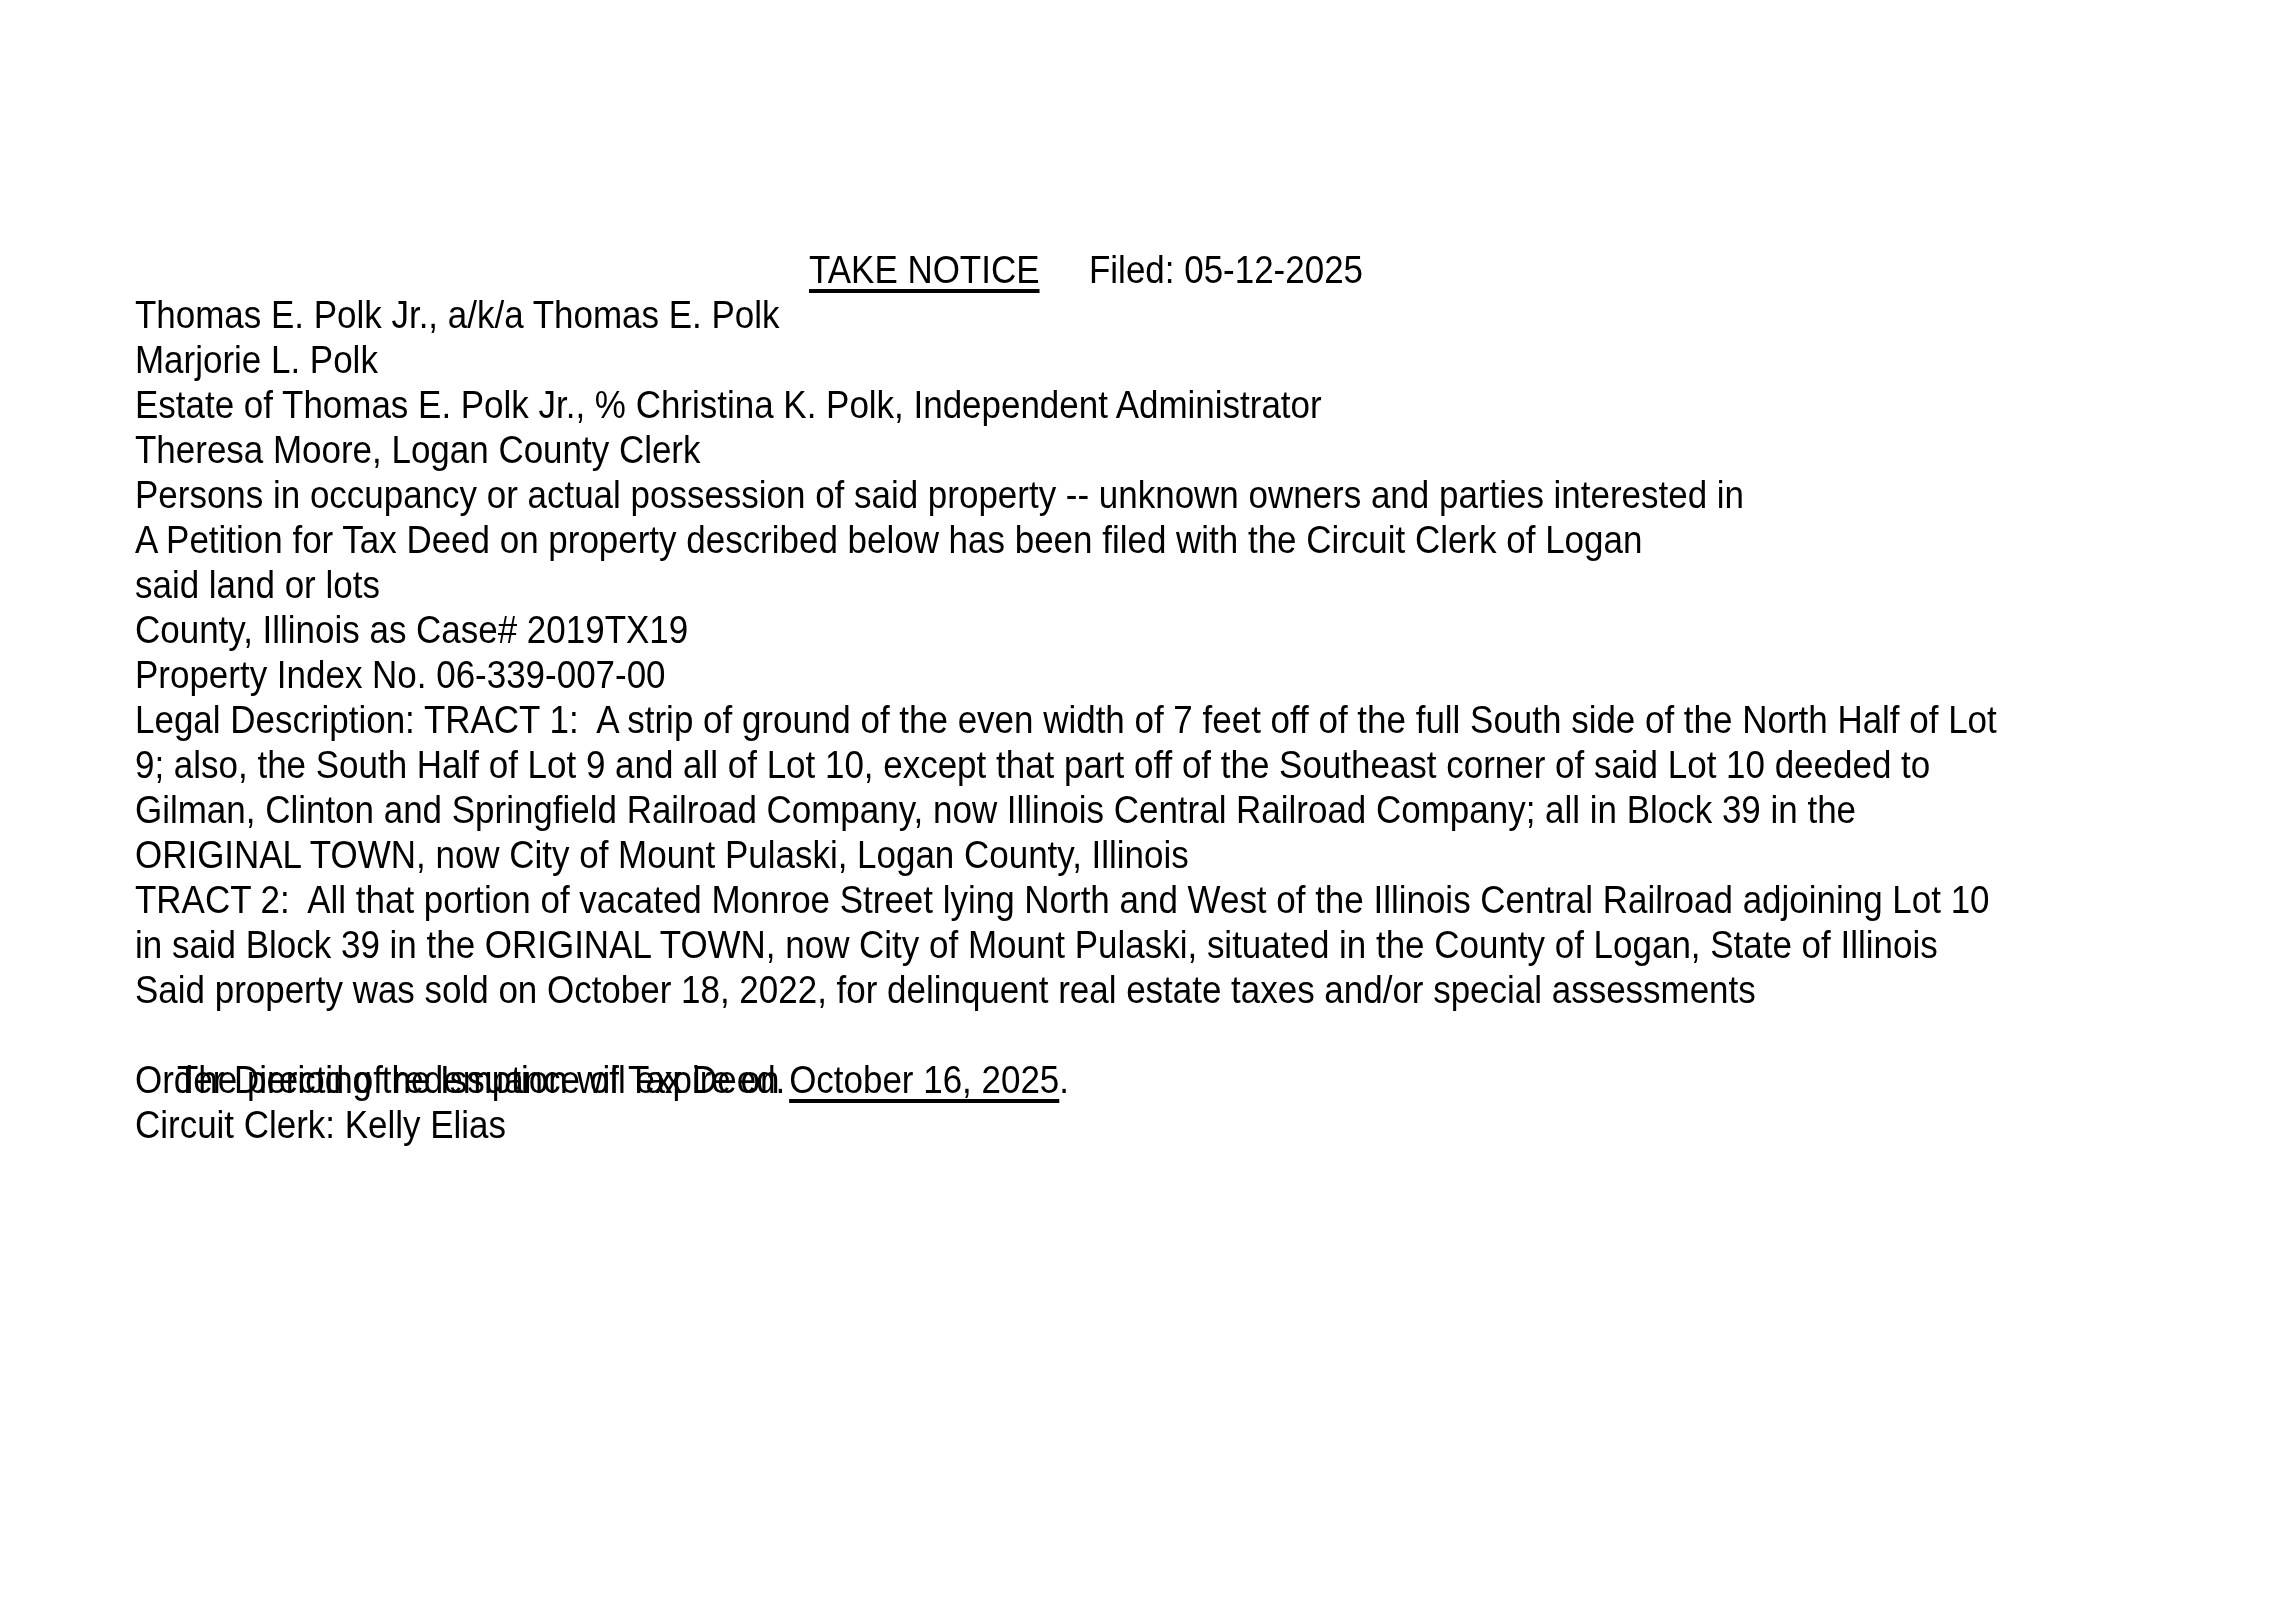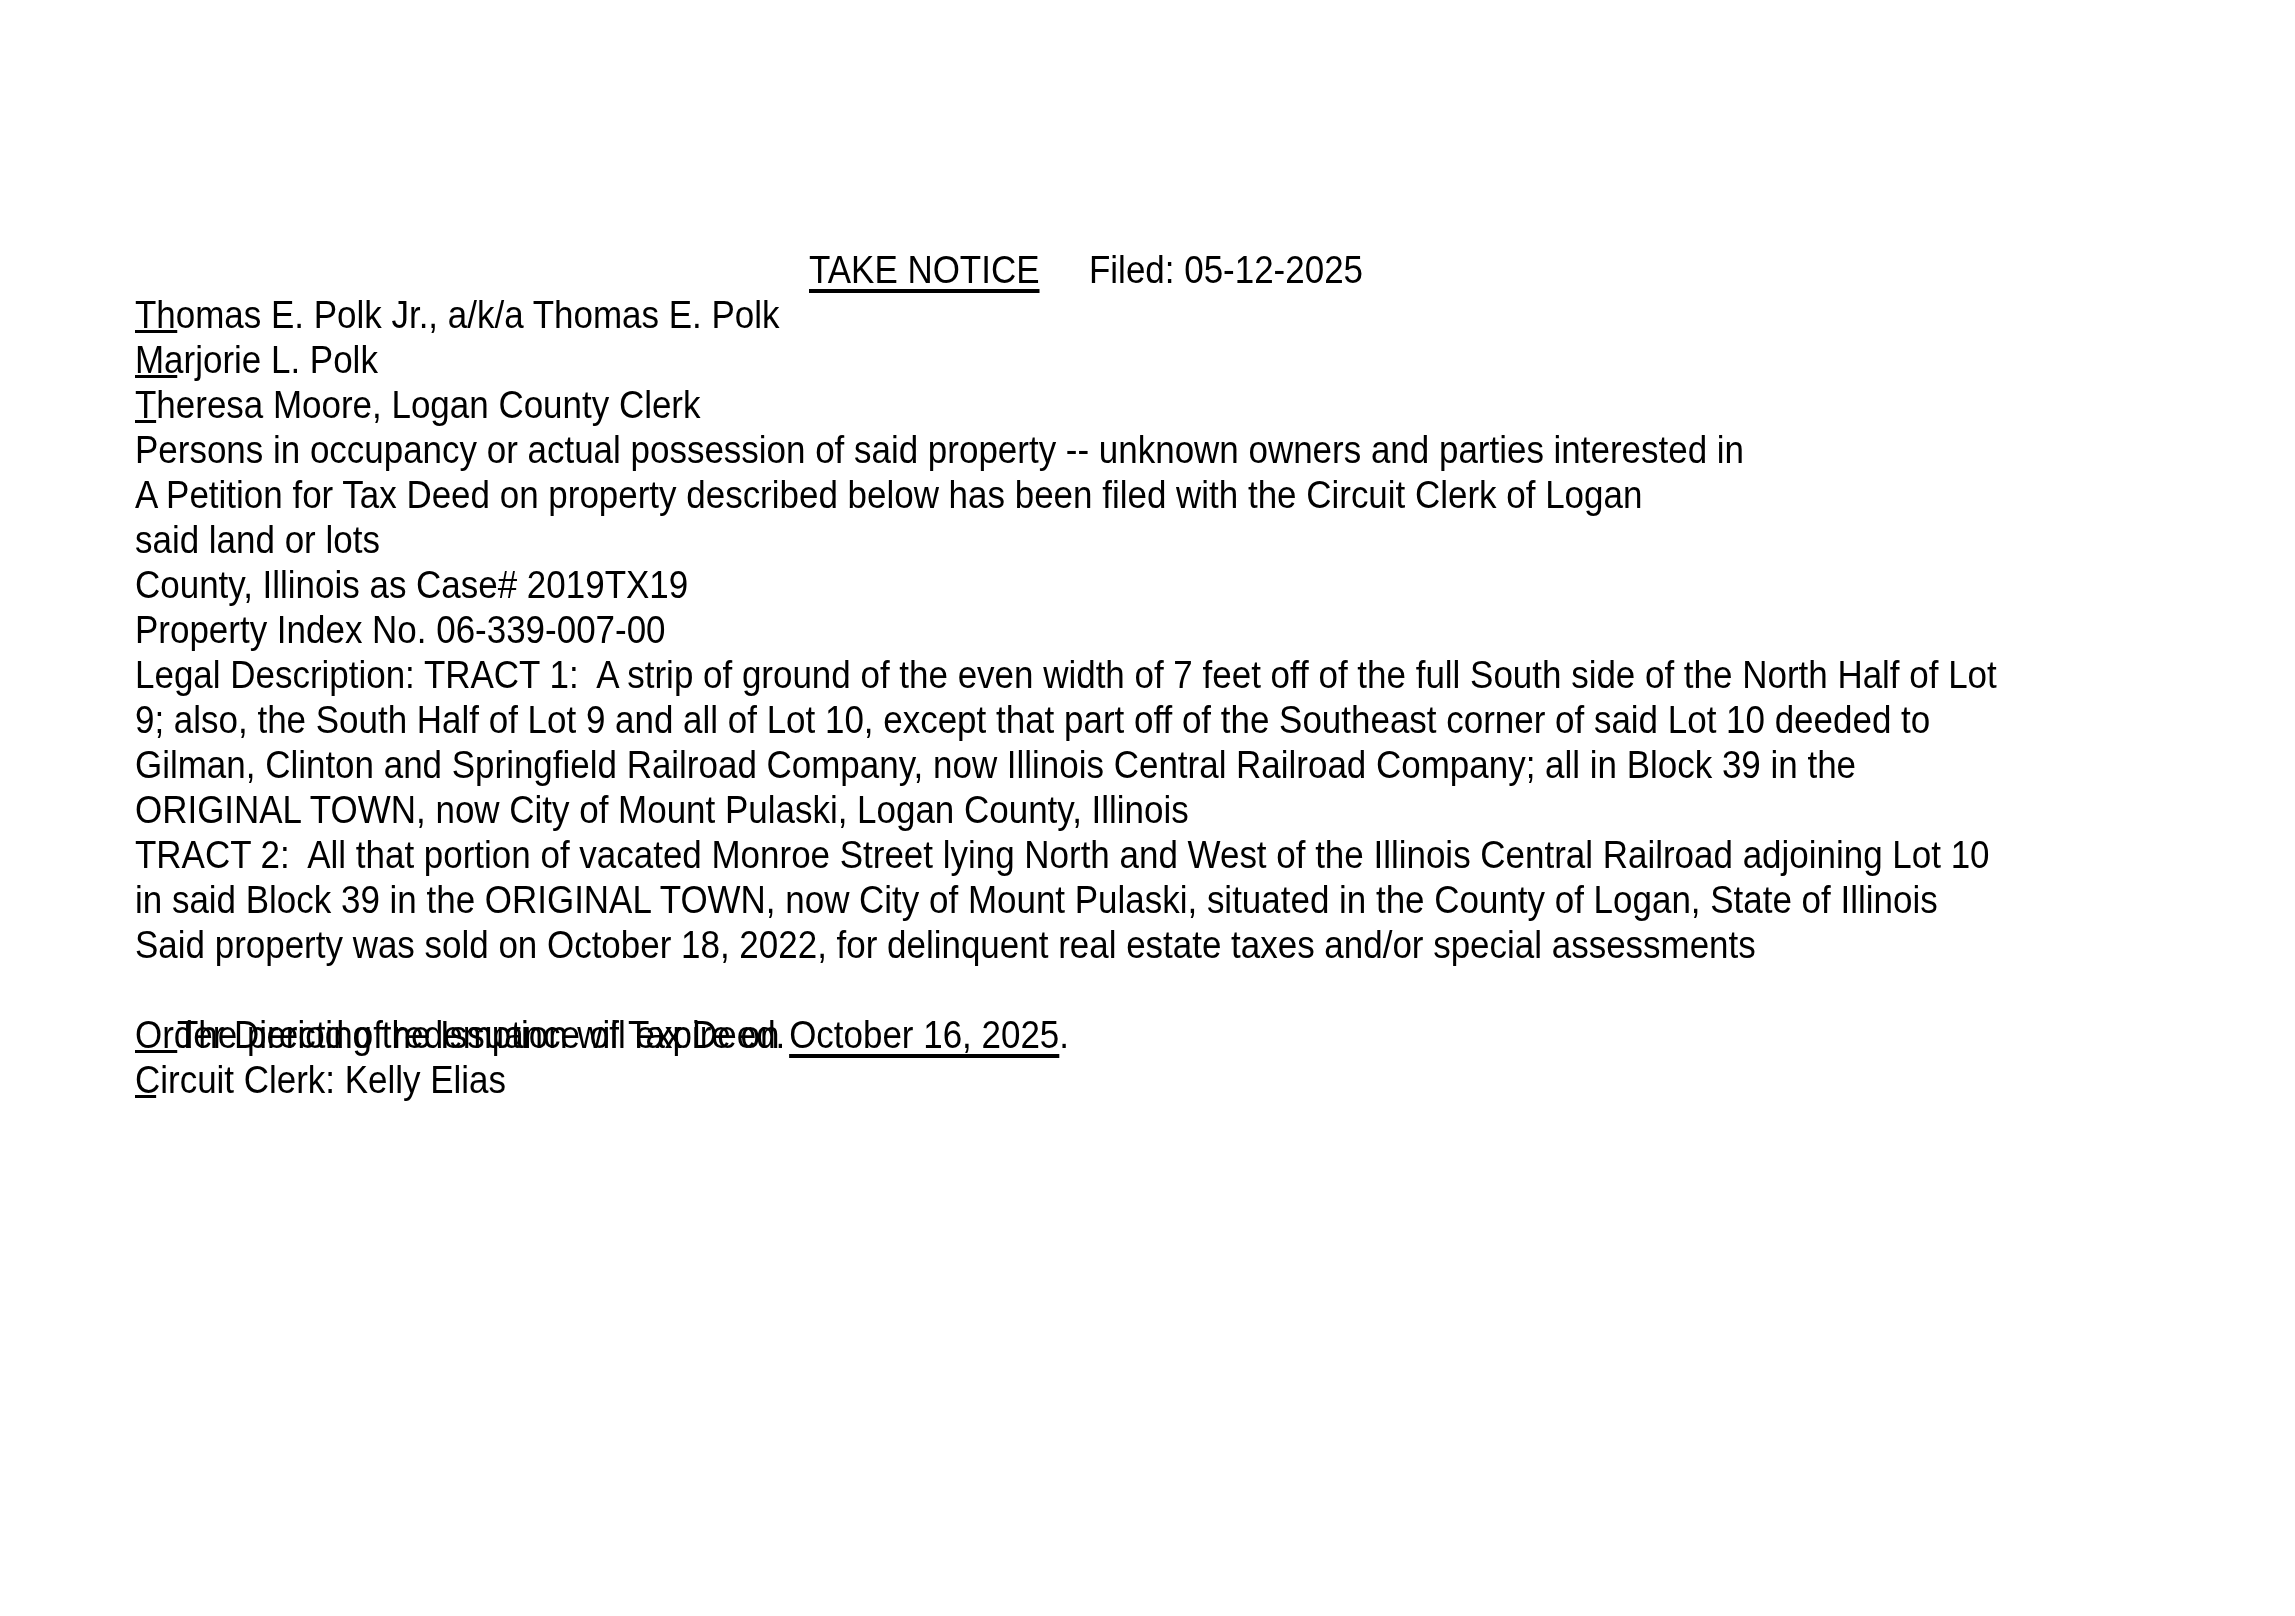--- a/index.html
+++ b/index.html
@@ -10,21 +10,20 @@
     overflow: hidden;
     color: #000000;
     font-family: "Liberation Sans", "DejaVu Sans", sans-serif;
     font-size: 38px;
   }
   .doc {
     position: absolute;
     left: 135px;
     top: 248px;
     width: 2070px;
-    text-decoration: underline;
   }
   .line {
     height: 45px;
     line-height: 45px;
     white-space: pre;
   }
   .txt {
     display: inline-block;
     transform: scaleX(0.92);
     transform-origin: 0 50%;
@@ -45,20 +44,21 @@
 <div class="doc">
 
   <div class="line hdr">
     <span class="abs txt u" style="left:674px">TAKE NOTICE</span>
     <span class="abs txt" style="left:954px">Filed: 05-12-2025</span>
   </div>
 
 
   <div class="line"><span class="txt">Thomas E. Polk Jr., a/k/a Thomas E. Polk</span></div>
   <div class="line"><span class="txt">Marjorie L. Polk</span></div>
+  <div class="line"><span class="txt">Estate of Thomas E. Polk Jr., % Christina K. Polk, Independent Administrator</span></div>
   <div class="line"><span class="txt">Theresa Moore, Logan County Clerk</span></div>
   <div class="line"><span class="txt">Persons in occupancy or actual possession of said property -- unknown owners and parties interested in</span></div>
   <div class="line"><span class="txt">A Petition for Tax Deed on property described below has been filed with the Circuit Clerk of Logan</span></div>
 
   <div class="line"><span class="txt">said land or lots</span></div>
   <div class="line"><span class="txt">County, Illinois as Case# 2019TX19</span></div>
 
   <div class="line"><span class="txt">Property Index No. 06-339-007-00</span></div>
 
   <div class="line"><span class="txt">Legal Description: TRACT 1:  A strip of ground of the even width of 7 feet off of the full South side of the North Half of Lot</span></div>

